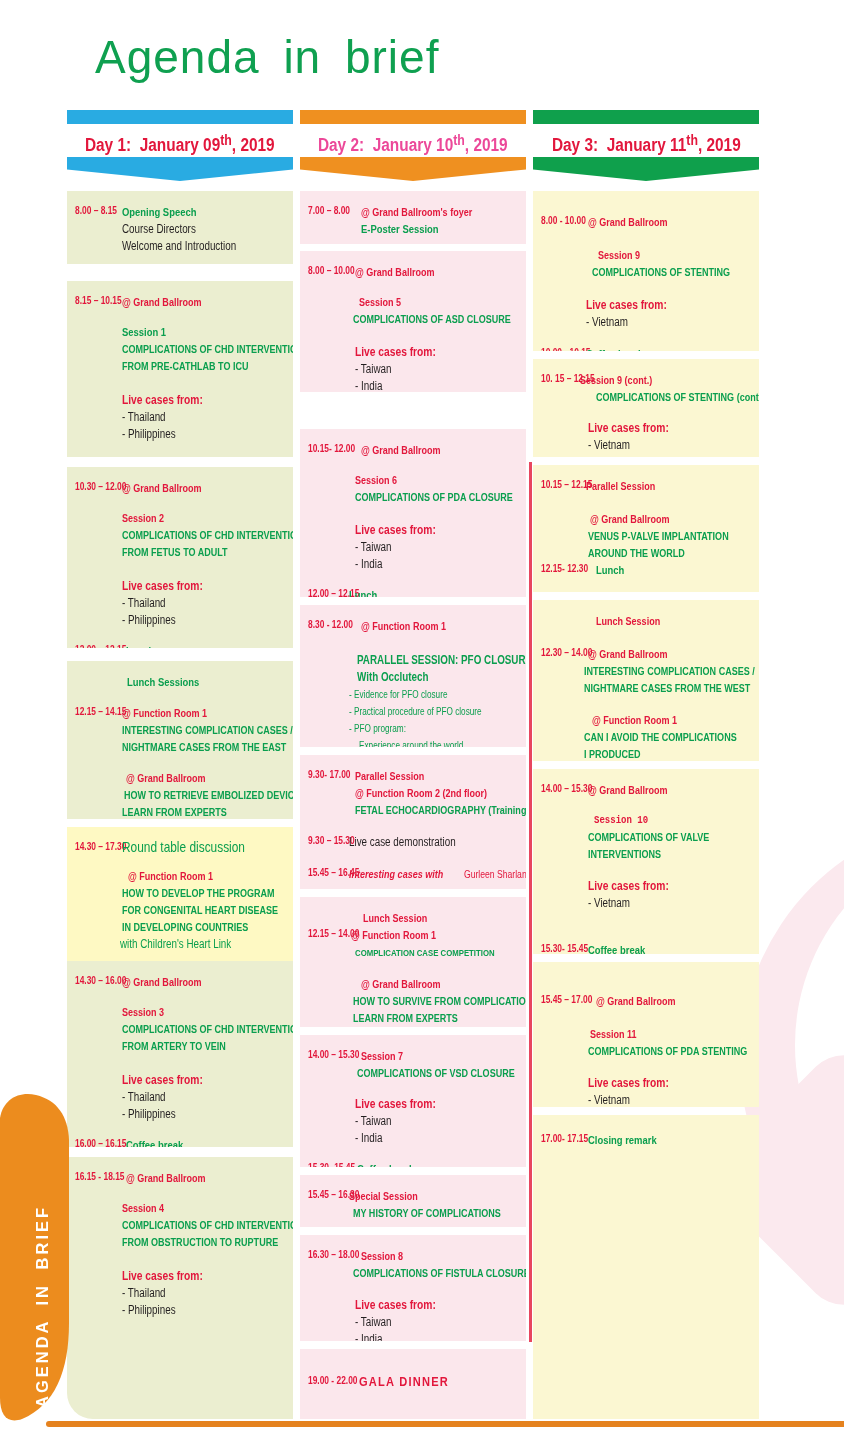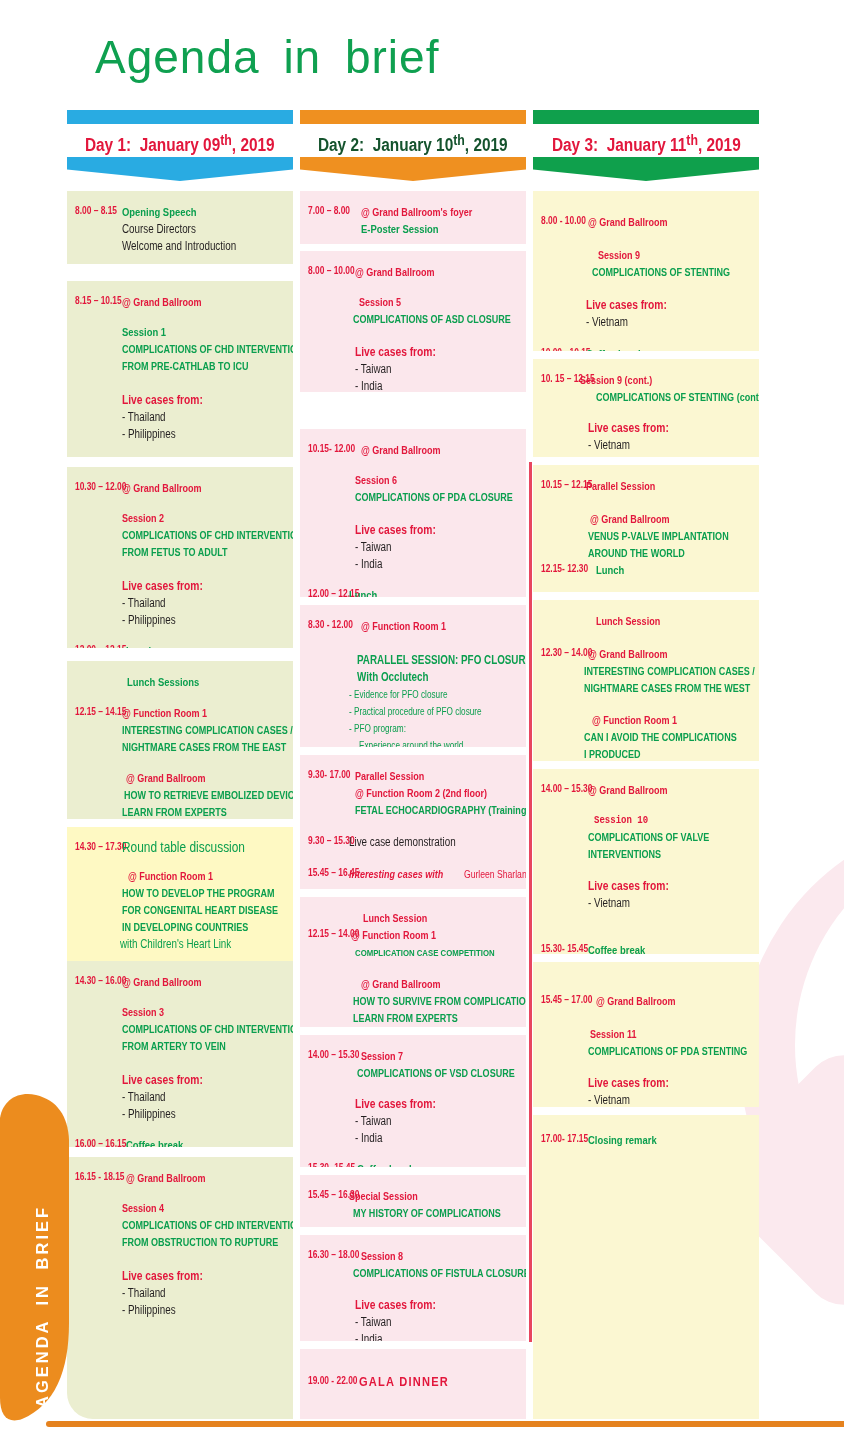--- a/index.html
+++ b/index.html
@@ -129,21 +129,21 @@
             <div class="line"><span><span class="seg seg-gc" style="color: rgb(10, 158, 78);">FROM OBSTRUCTION TO RUPTURE</span></span></div>
             <div class="line" style="margin-top: 17px;"><span><span class="seg seg-lc" style="color: rgb(226, 23, 60);">Live cases from:</span></span></div>
             <div class="line"><span><span class="seg seg-bk" style="color: rgb(35, 31, 32);">- Thailand</span></span></div>
             <div class="line"><span><span class="seg seg-bk" style="color: rgb(35, 31, 32);">- Philippines</span></span></div>
           </div>
         </div>
     </section>
 
     <section class="col" style="left: 300px;">
       <div class="bar-top" style="background: rgb(239, 144, 32);"></div>
-      <div class="day-title" style="color: #14532d;">
+      <div class="day-title" style="color: #ec4899;">
         <span class="cond"><span>Day 2:</span>&nbsp; <span>January 10</span><sup>th</sup><span>, 2019</span></span>
       </div>
       <div class="bar-chevron" style="background: rgb(239, 144, 32);"></div>
       <div class="blocks">
           <div class="block" style="top: 0px; height: 53px; background: rgb(251, 231, 236);">
             <div class="line"><span class="time" style="color: rgb(226, 23, 60);">7.00 – 8.00</span><span style="margin-left: 6px;"><span class="seg seg-rb" style="color: rgb(226, 23, 60);">@ Grand Ballroom's foyer</span></span></div>
             <div class="line"><span style="margin-left: 6px;"><span class="seg seg-gb" style="color: rgb(10, 158, 78);">E-Poster Session</span></span></div>
           </div>
           <div class="block" style="top: 60px; height: 141px; background: rgb(251, 231, 236);">
             <div class="line"><span class="time" style="color: rgb(226, 23, 60);">8.00 – 10.00</span><span><span class="seg seg-rb" style="color: rgb(226, 23, 60);">@ Grand Ballroom</span></span></div>

